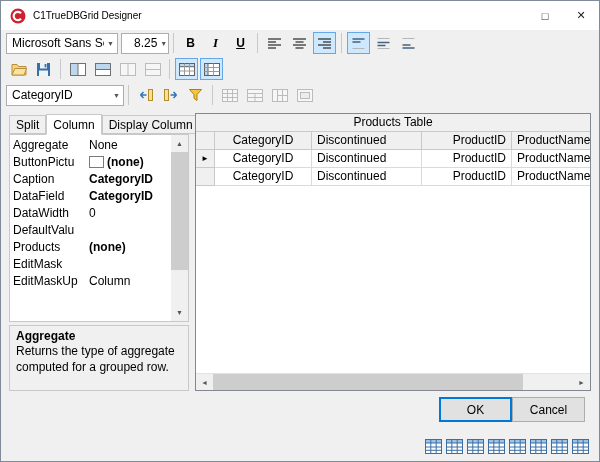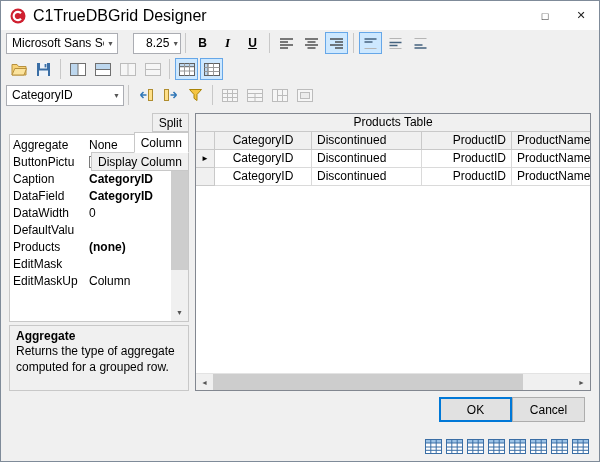--- a/index.html
+++ b/index.html
@@ -5,49 +5,49 @@
   * { box-sizing: border-box; margin: 0; padding: 0; user-select: none; }
   html, body { width: 600px; height: 462px; }
   body { font-family: "Liberation Sans", sans-serif; font-size: 12px; color: #000; background: #fff; }
 
   .window { width: 600px; height: 462px; border: 1px solid #7f8b99; background: #f0f0f0;
             display: flex; flex-direction: column; overflow: hidden; }
 
   
   .titlebar { height: 29px; background: #fff; display: flex; align-items: center; padding-left: 9px; flex: 0 0 auto; }
   .app-icon { width: 16px; height: 16px; margin-right: 7px; flex: 0 0 auto; }
-  .title { flex: 1; font-size: 16px; white-space: nowrap; overflow: hidden; }
+  .title { flex: 1; font-size: 10px; white-space: nowrap; overflow: hidden; }
   .winbtns { display: flex; height: 100%; }
   .winbtn { width: 36px; height: 100%; display: flex; align-items: center; justify-content: center;
             font-size: 11px; color: #222; }
 
   
   .toolbar { height: 26px; display: flex; align-items: center; padding-left: 5px; flex: 0 0 auto; }
   .tbsep { width: 1px; height: 20px; background: #c8c8c8; margin: 0 4px; flex: 0 0 auto; }
   .tbtn { min-width: 23px; height: 22px; display: flex; align-items: center; justify-content: center;
           border: 1px solid transparent; padding: 0 2px; margin: 0 1px; }
   .tbtn.sel { background: #cde8ff; border-color: #66a7e8; }
   .tbtn.dis { opacity: .4; }
   .combo { background: #fff; border: 1px solid #abadb3; height: 21px; display: flex; align-items: center;
            padding-left: 5px; overflow: hidden; flex: 0 0 auto; }
   .combo .ctext { flex: 1; white-space: nowrap; overflow: hidden; }
   .sizecombo { background: #fff; border: 1px solid #abadb3; height: 21px; width: 48px; display: flex;
-               align-items: center; padding-left: 12px; margin-left: 15px; flex: 0 0 auto; text-align: right; }
+               align-items: center; padding-left: 12px; margin-left: 3px; flex: 0 0 auto; text-align: right; }
   .sizecombo span:first-child { flex: 1; }
   .arrow { font-size: 7px; color: #555; padding: 0 3px; flex: 0 0 auto; }
   .bi { font-weight: bold; font-size: 12px; }
   .it { font-family: "Liberation Serif", serif; font-style: italic; font-weight: bold; font-size: 13px; }
   .un { font-weight: bold; text-decoration: underline; font-size: 12px; }
 
   
   .main { display: flex; gap: 6px; padding: 0 8px; margin-top: 5px; height: 278px; flex: 0 0 auto; }
 
   
   .left { width: 180px; flex: 0 0 180px; display: flex; flex-direction: column; }
-  .tabstrip { display: flex; align-items: flex-end; height: 21px; flex-direction: column; }
+  .tabstrip { display: flex; align-items: flex-end; height: 21px; }
   .tab { height: 19px; line-height: 18px; padding: 0 6px; background: #f0f0f0;
          border: 1px solid #c8c8c8; white-space: nowrap; position: relative; }
   .tab.active { height: 21px; line-height: 20px; background: #fff; border-bottom: 1px solid #fff;
                 margin-bottom: -1px; z-index: 2; }
   .prop-wrap { flex: 1; border: 1px solid #c8c8c8; background: #fff; display: flex; overflow: hidden; }
   .prop-list { flex: 1; overflow: hidden; padding-top: 1px; }
   .prop-row { height: 17px; display: flex; align-items: center; padding-left: 3px; white-space: nowrap; }
   .pname { width: 76px; flex: 0 0 76px; overflow: hidden; }
   .pval { overflow: hidden; }
   .pval.bold { font-weight: bold; }

